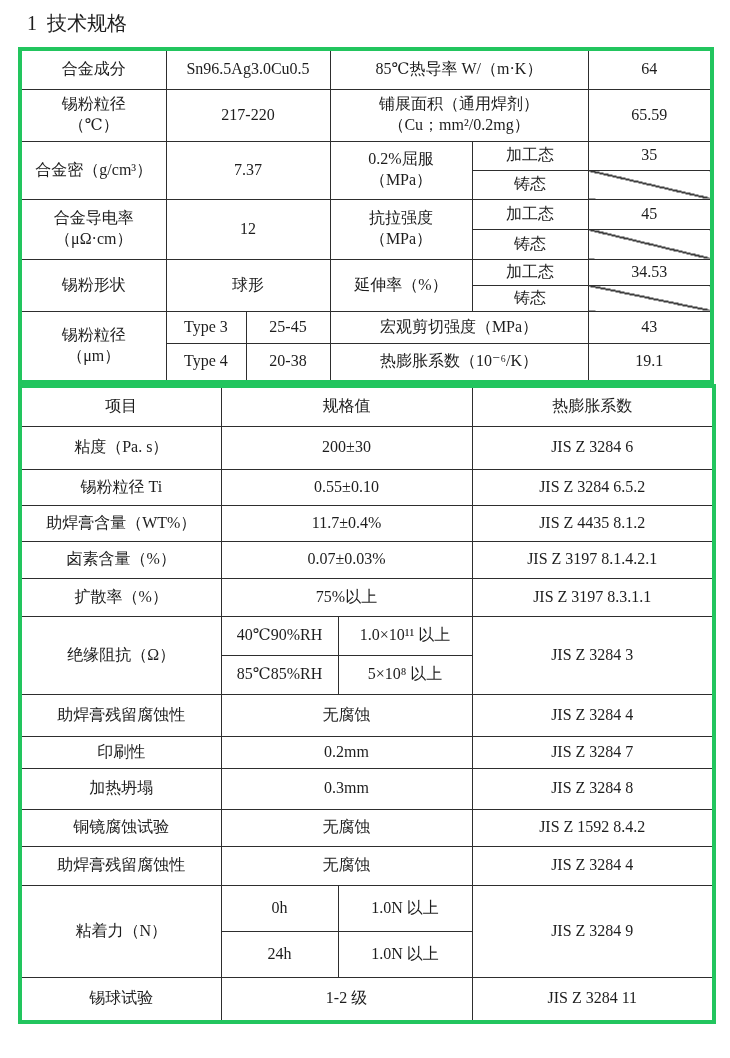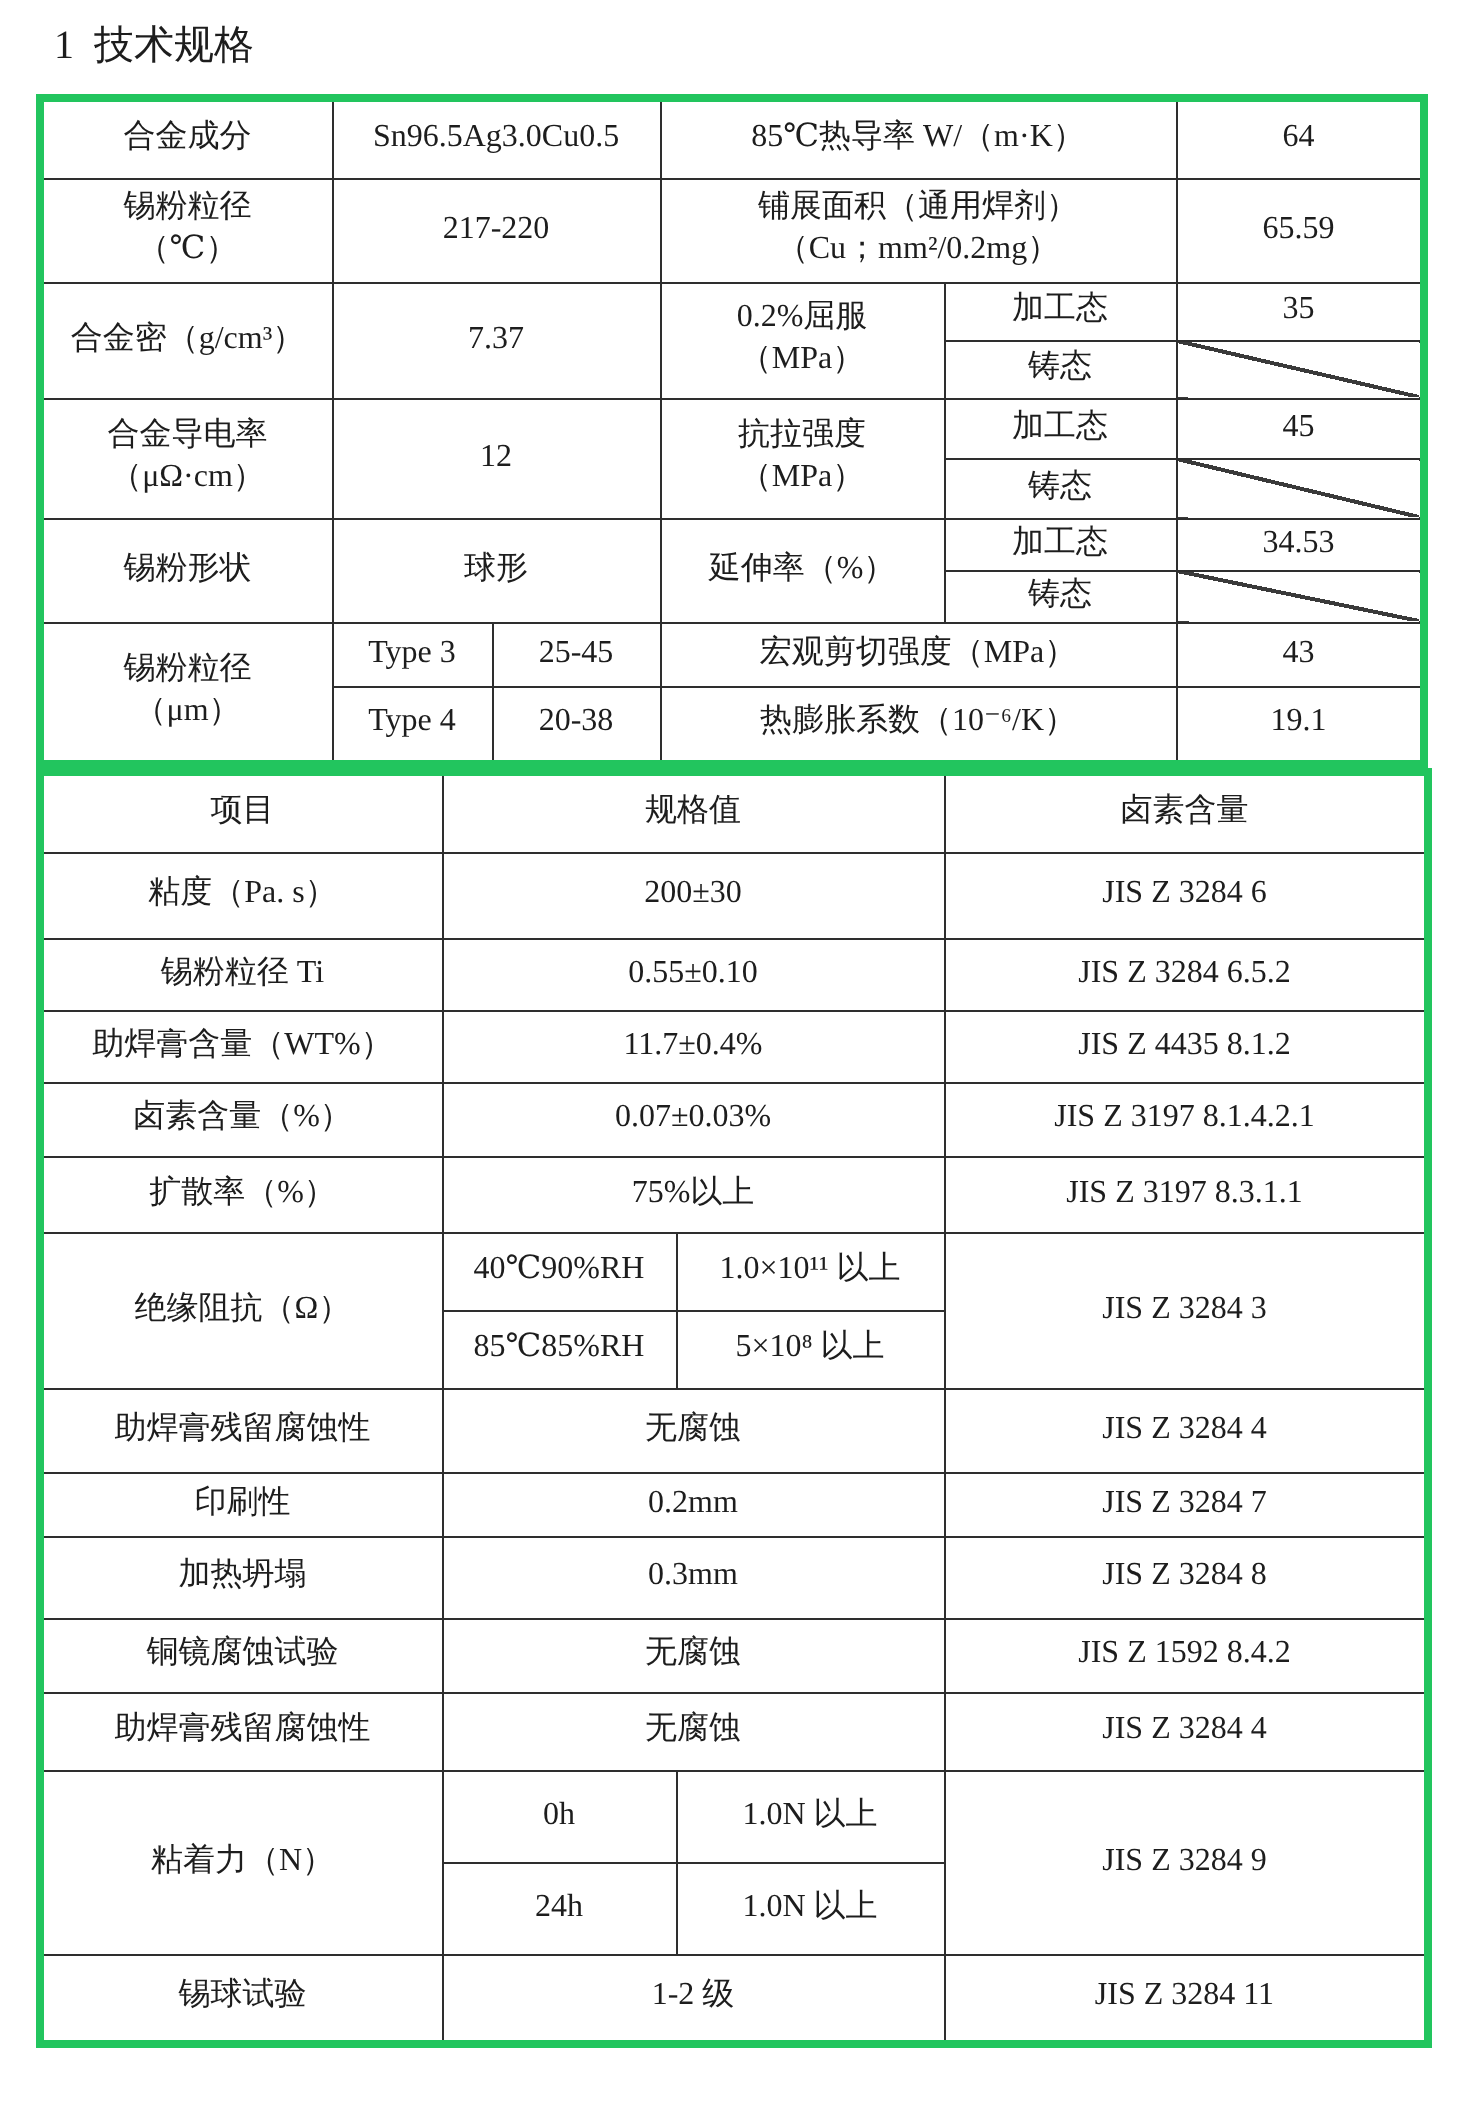--- a/index.html
+++ b/index.html
@@ -126,21 +126,21 @@
     <colgroup>
       <col style="width:201px">
         <col style="width:117px">
         <col style="width:134px">
         <col style="width:242px">
     </colgroup>
     <tbody>
       <tr style="height:40px">
         <td>项目</td>
         <td colspan="2">规格值</td>
-        <td>卤素含量</td>
+        <td>热膨胀系数</td>
       </tr>
       <tr style="height:43px">
         <td>粘度（Pa. s）</td>
         <td colspan="2">200±30</td>
         <td>JIS Z 3284 6</td>
       </tr>
       <tr style="height:36px">
         <td>锡粉粒径 Ti</td>
         <td colspan="2">0.55±0.10</td>
         <td>JIS Z 3284 6.5.2</td>

